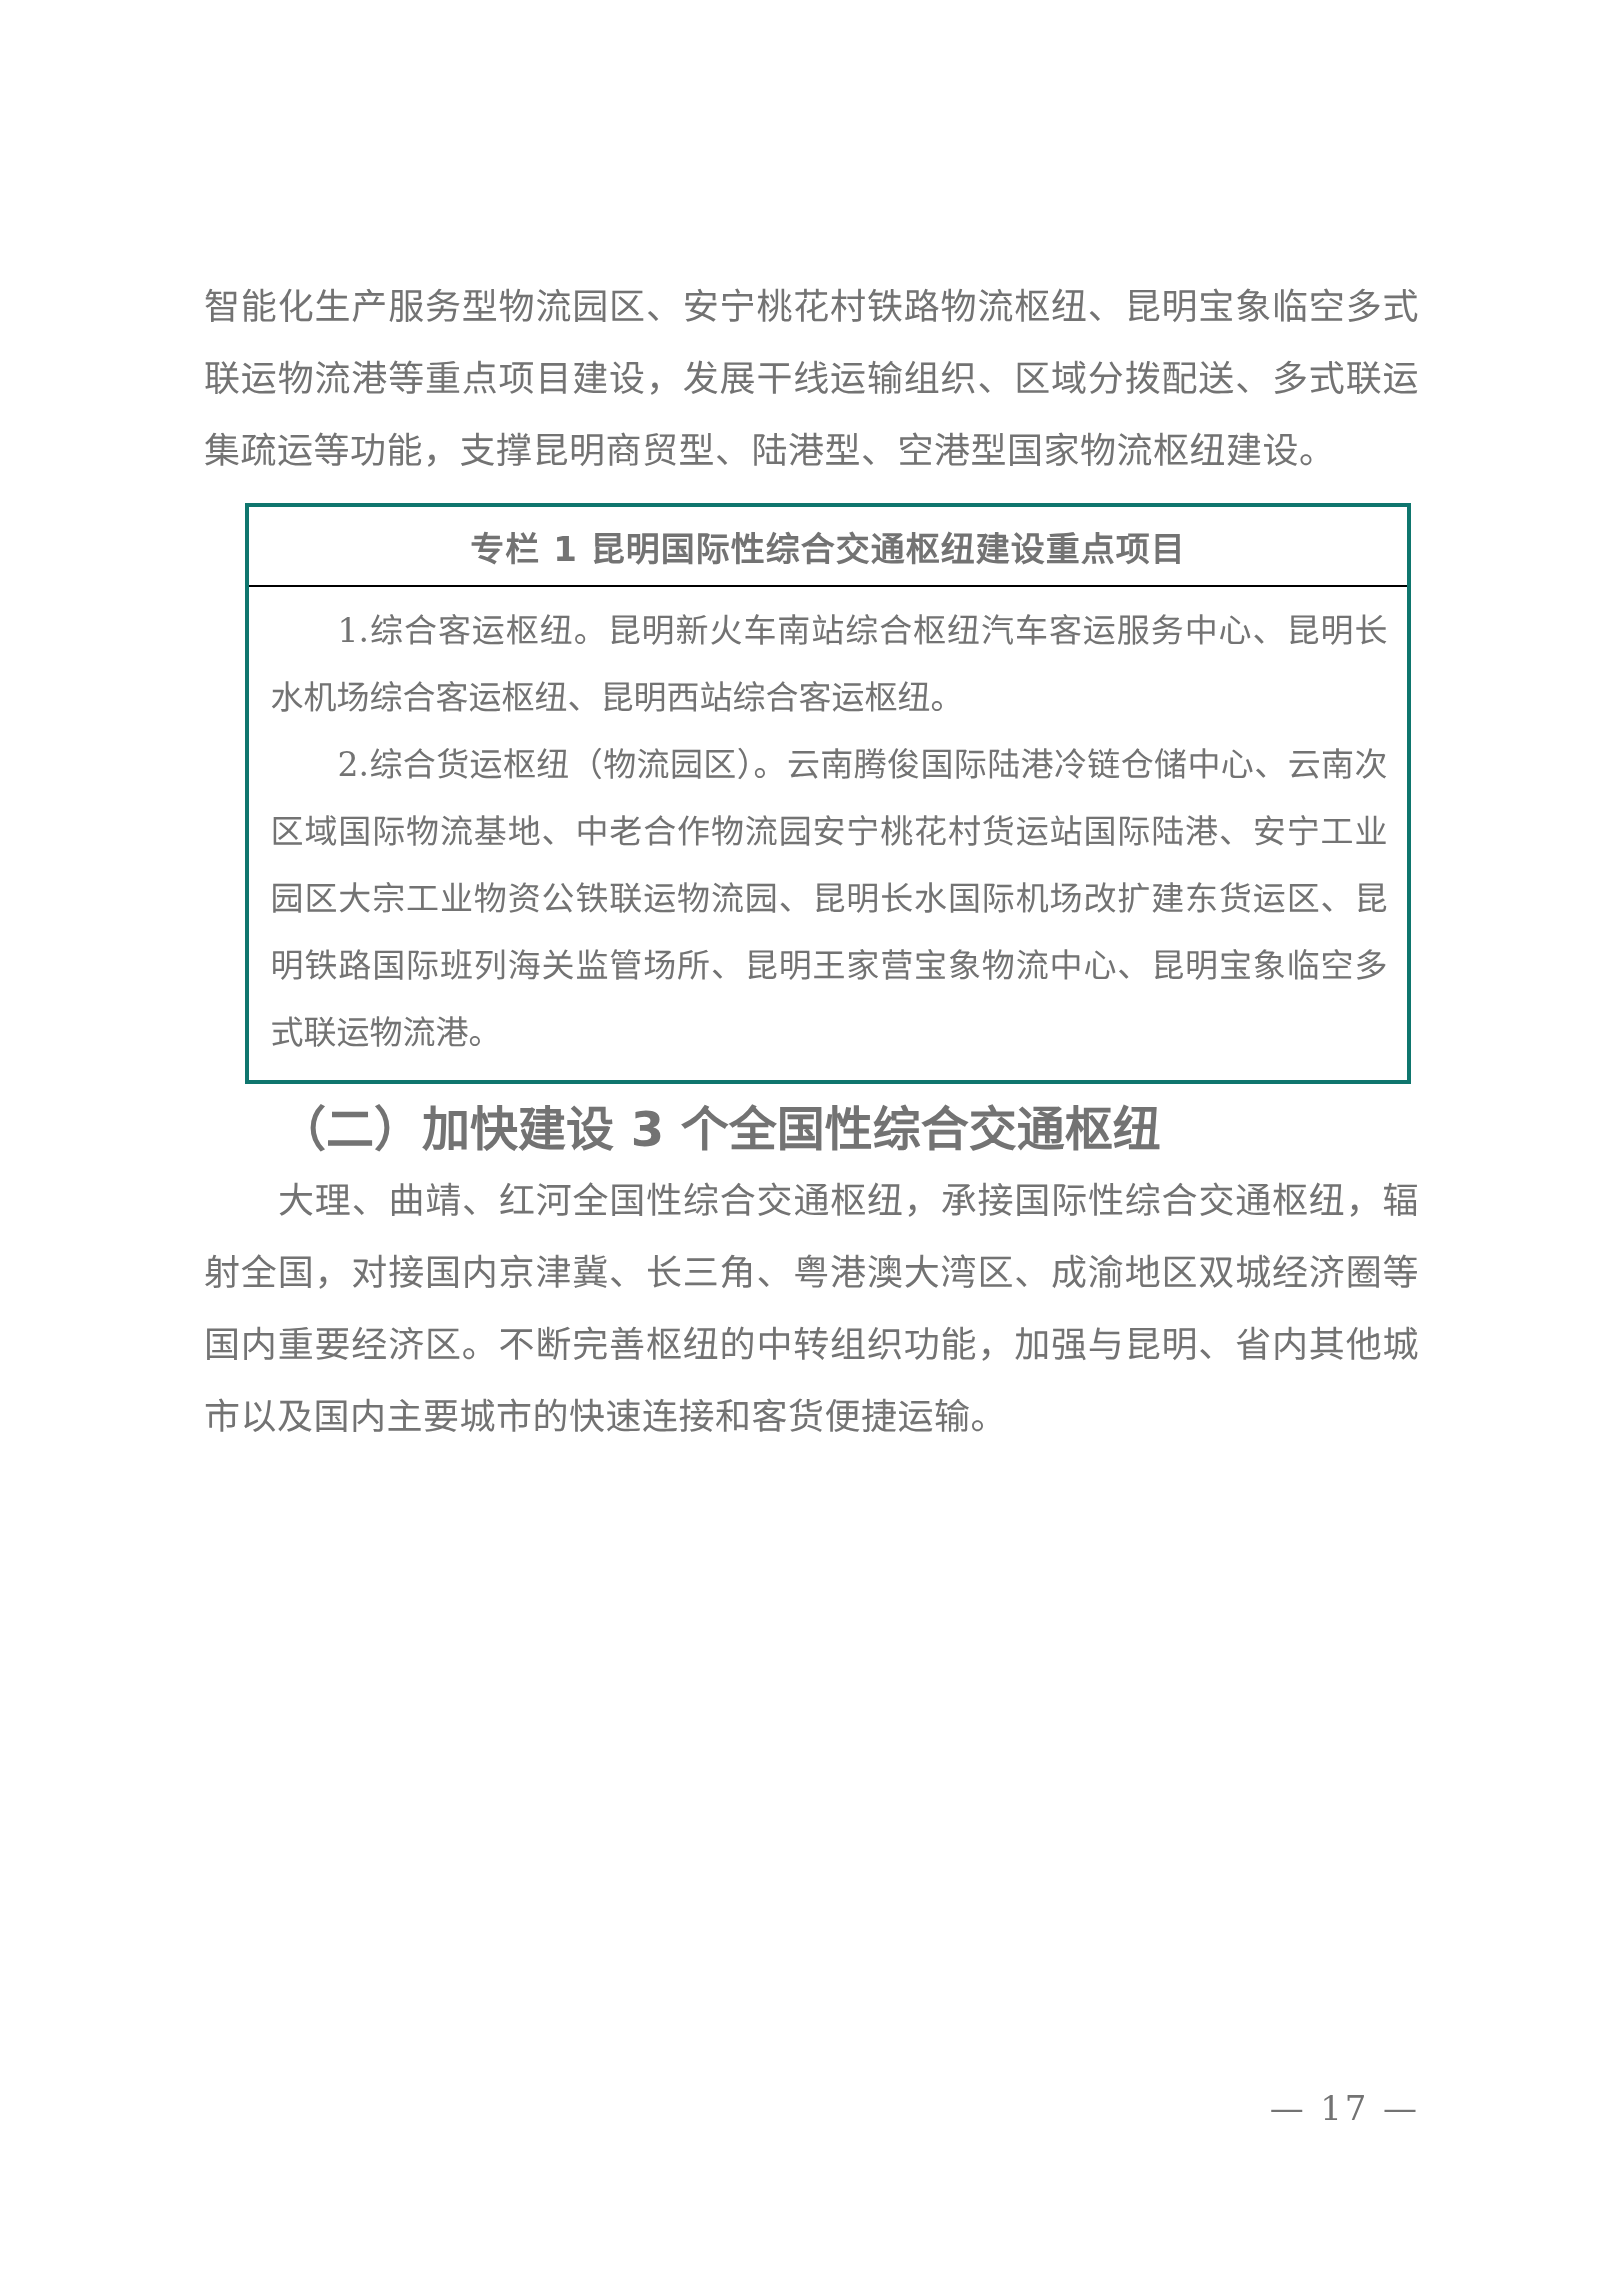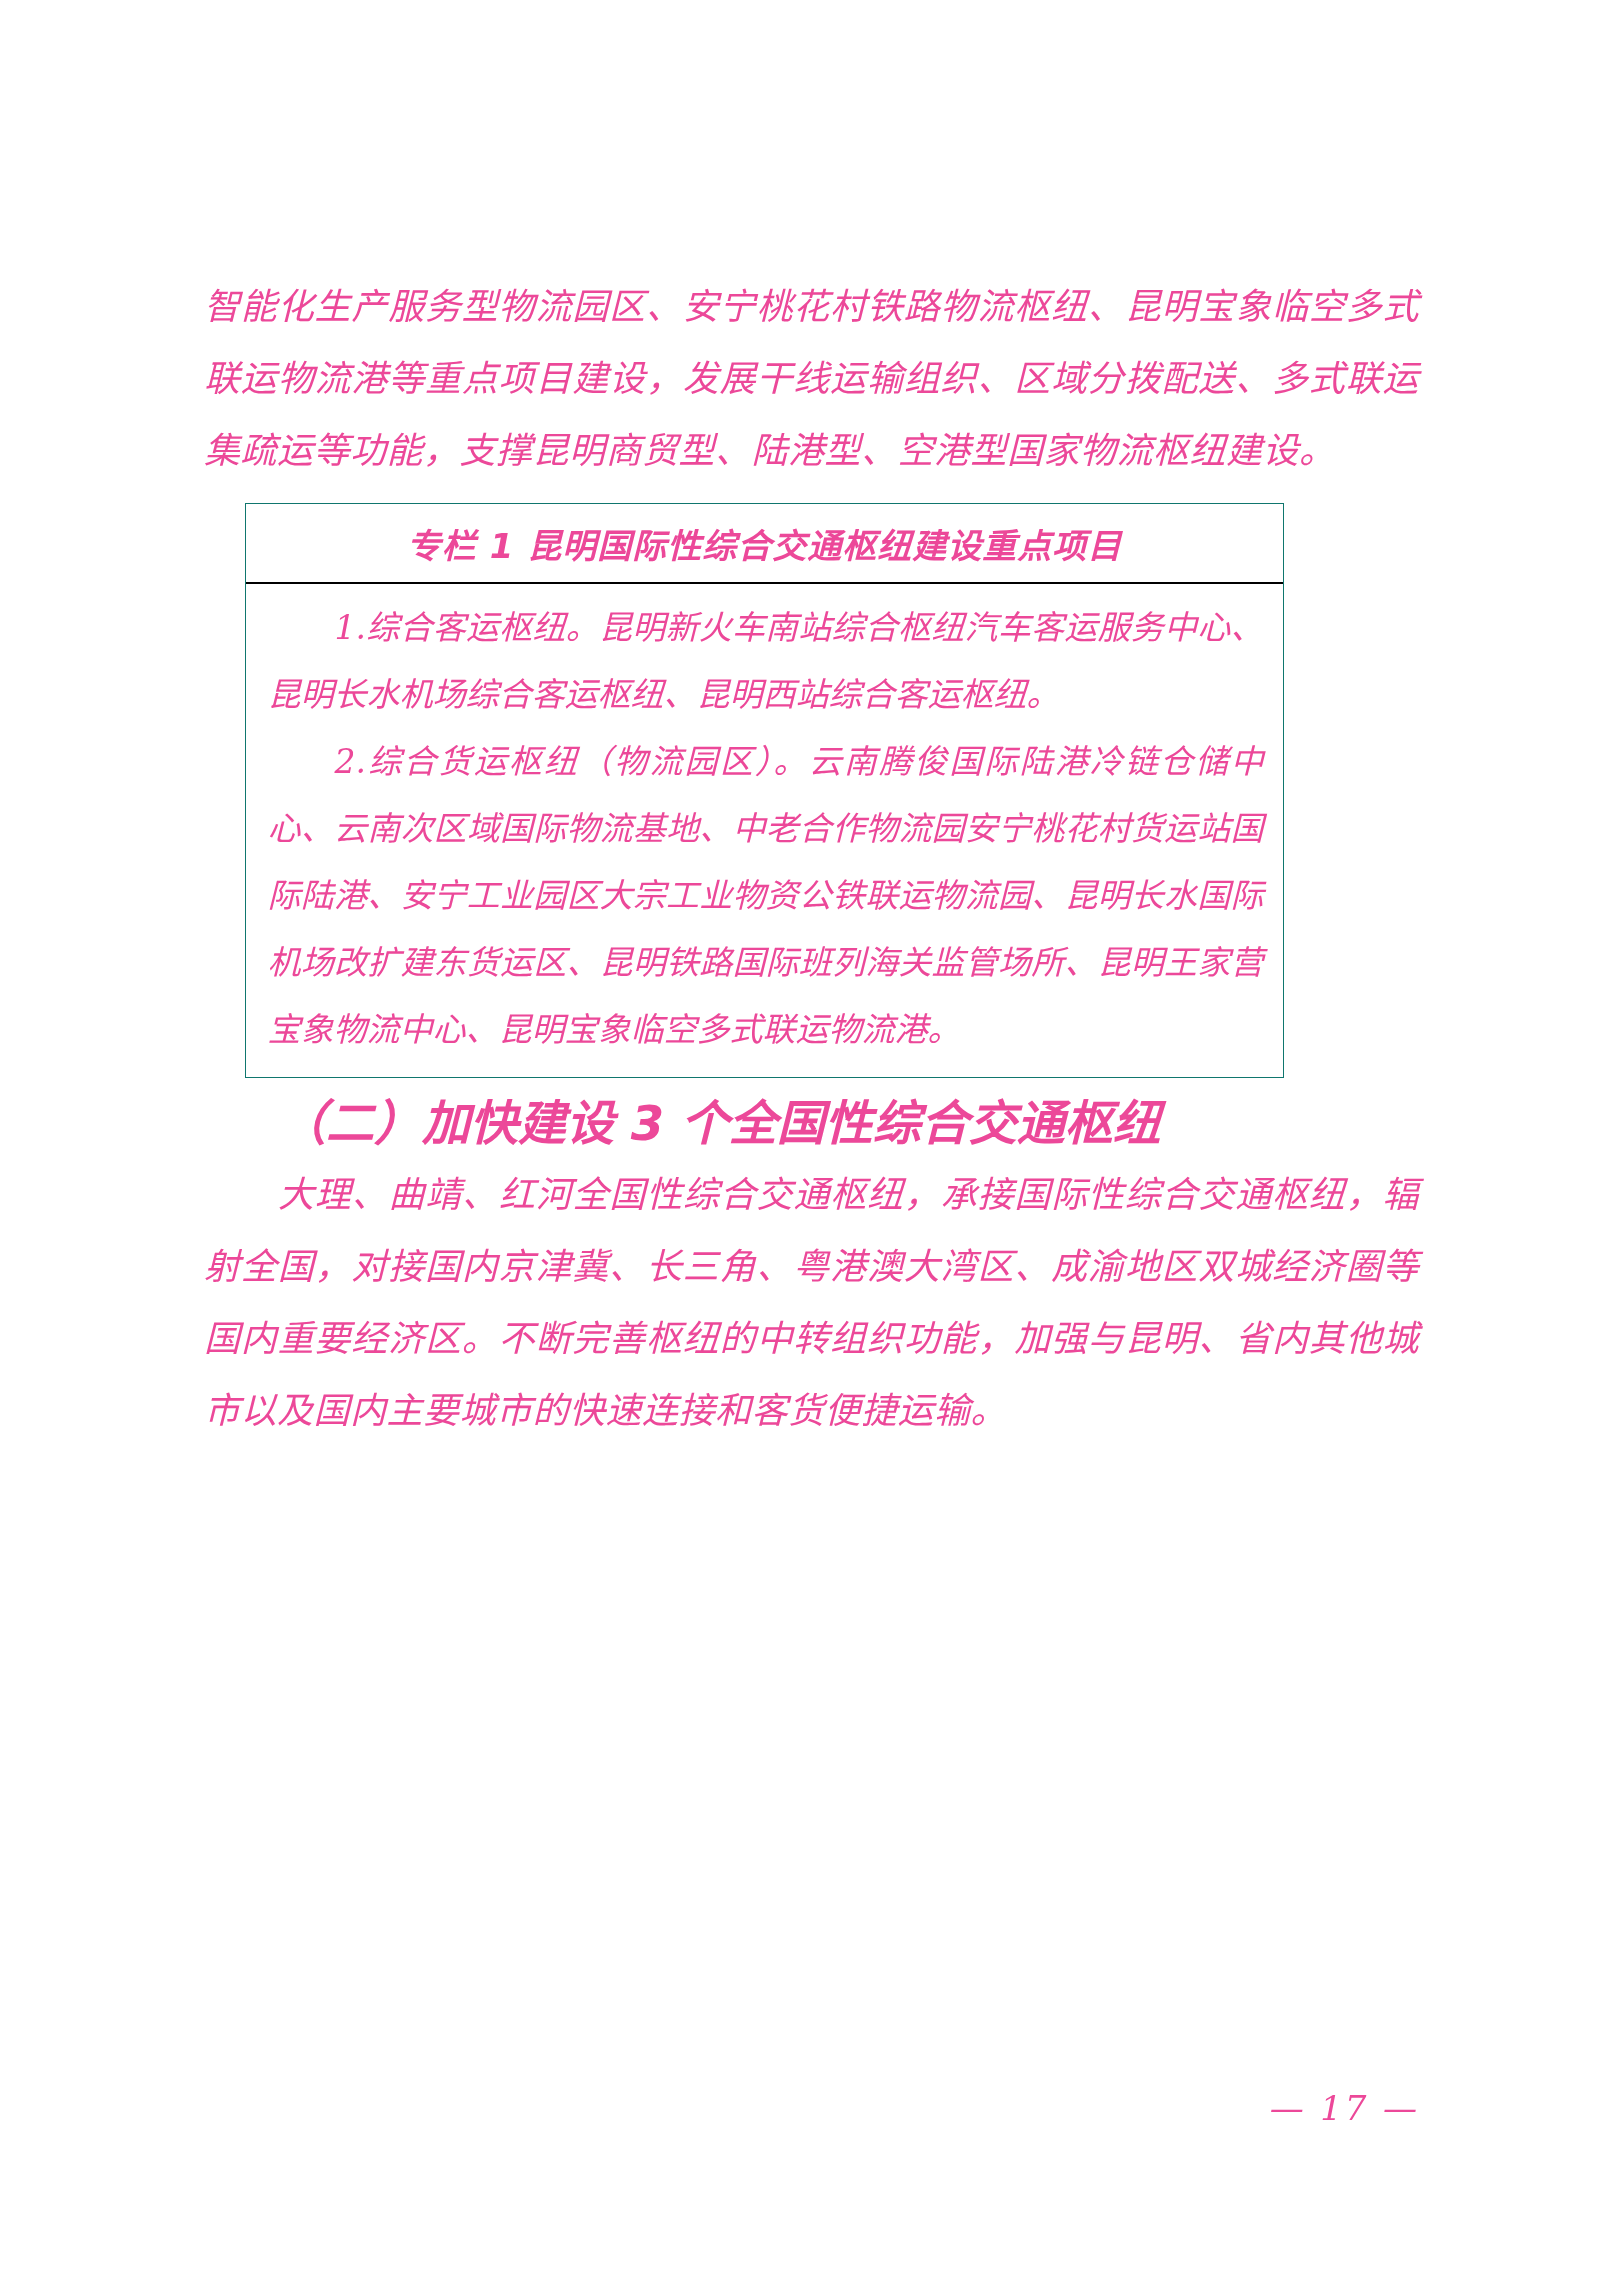--- a/index.html
+++ b/index.html
@@ -8,23 +8,22 @@
     background: #ffffff;
   }
   .page {
     position: relative;
     width: 1621px;
     height: 2293px;
     background: #ffffff;
     margin: 0 auto;
     box-sizing: border-box;
     font-family: "DejaVu Serif", "Liberation Serif", serif;
-    color: #ec4899;
+    color: #737373;
     overflow: hidden;
-    font-style: italic;
   }
   .content {
     position: absolute;
     left: 204px;
     top: 271px;
     width: 1215px;
   }
   .para {
     font-size: 36px;
     line-height: 72px;
@@ -32,22 +31,22 @@
     text-justify: inter-ideograph;
     letter-spacing: 0.5px;
     margin: 0;
     white-space: pre-wrap;
   }
   .para.indent {
     text-indent: 74px;
   }
   .box {
     margin: 15.7px 0 9.8px 0;
-    border: 1px solid #0f766e;
-    width: 1039px;
+    border: 4px solid #0f766e;
+    width: 1166px;
     margin-left: 41px;
     box-sizing: border-box;
     padding: 0;
   }
   .box-title {
     font-size: 34px;
     font-weight: bold;
     text-align: center;
     padding: 15.7px 9.8px 13.7px 9.8px;
     border-bottom: 2px solid #000000;

